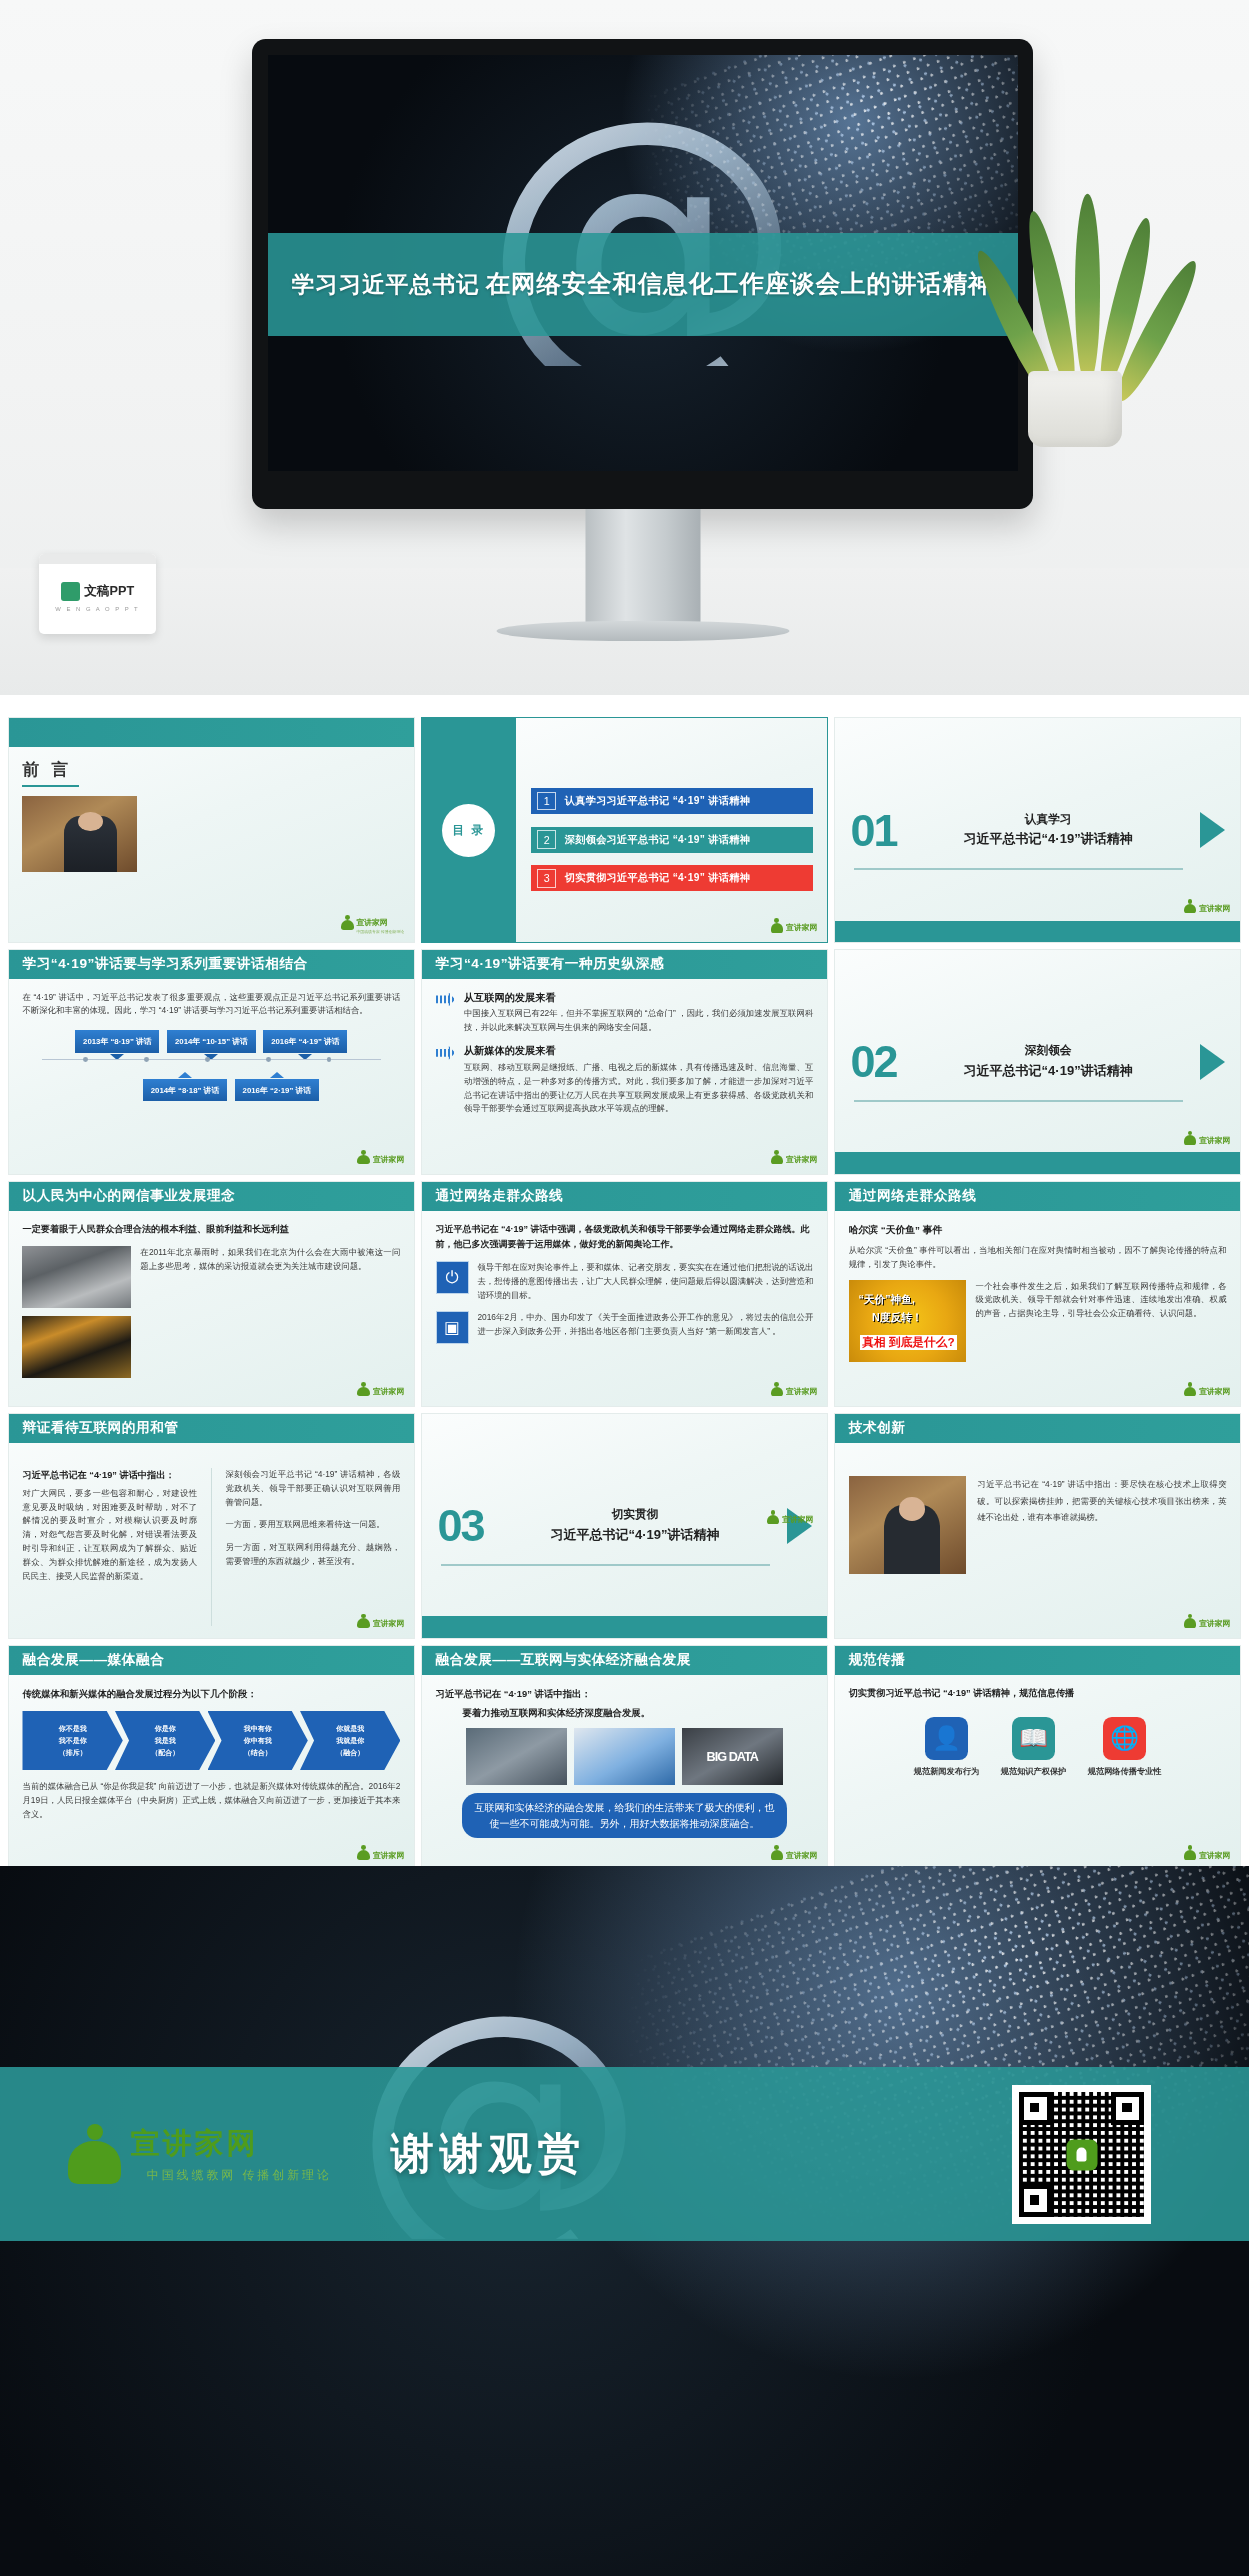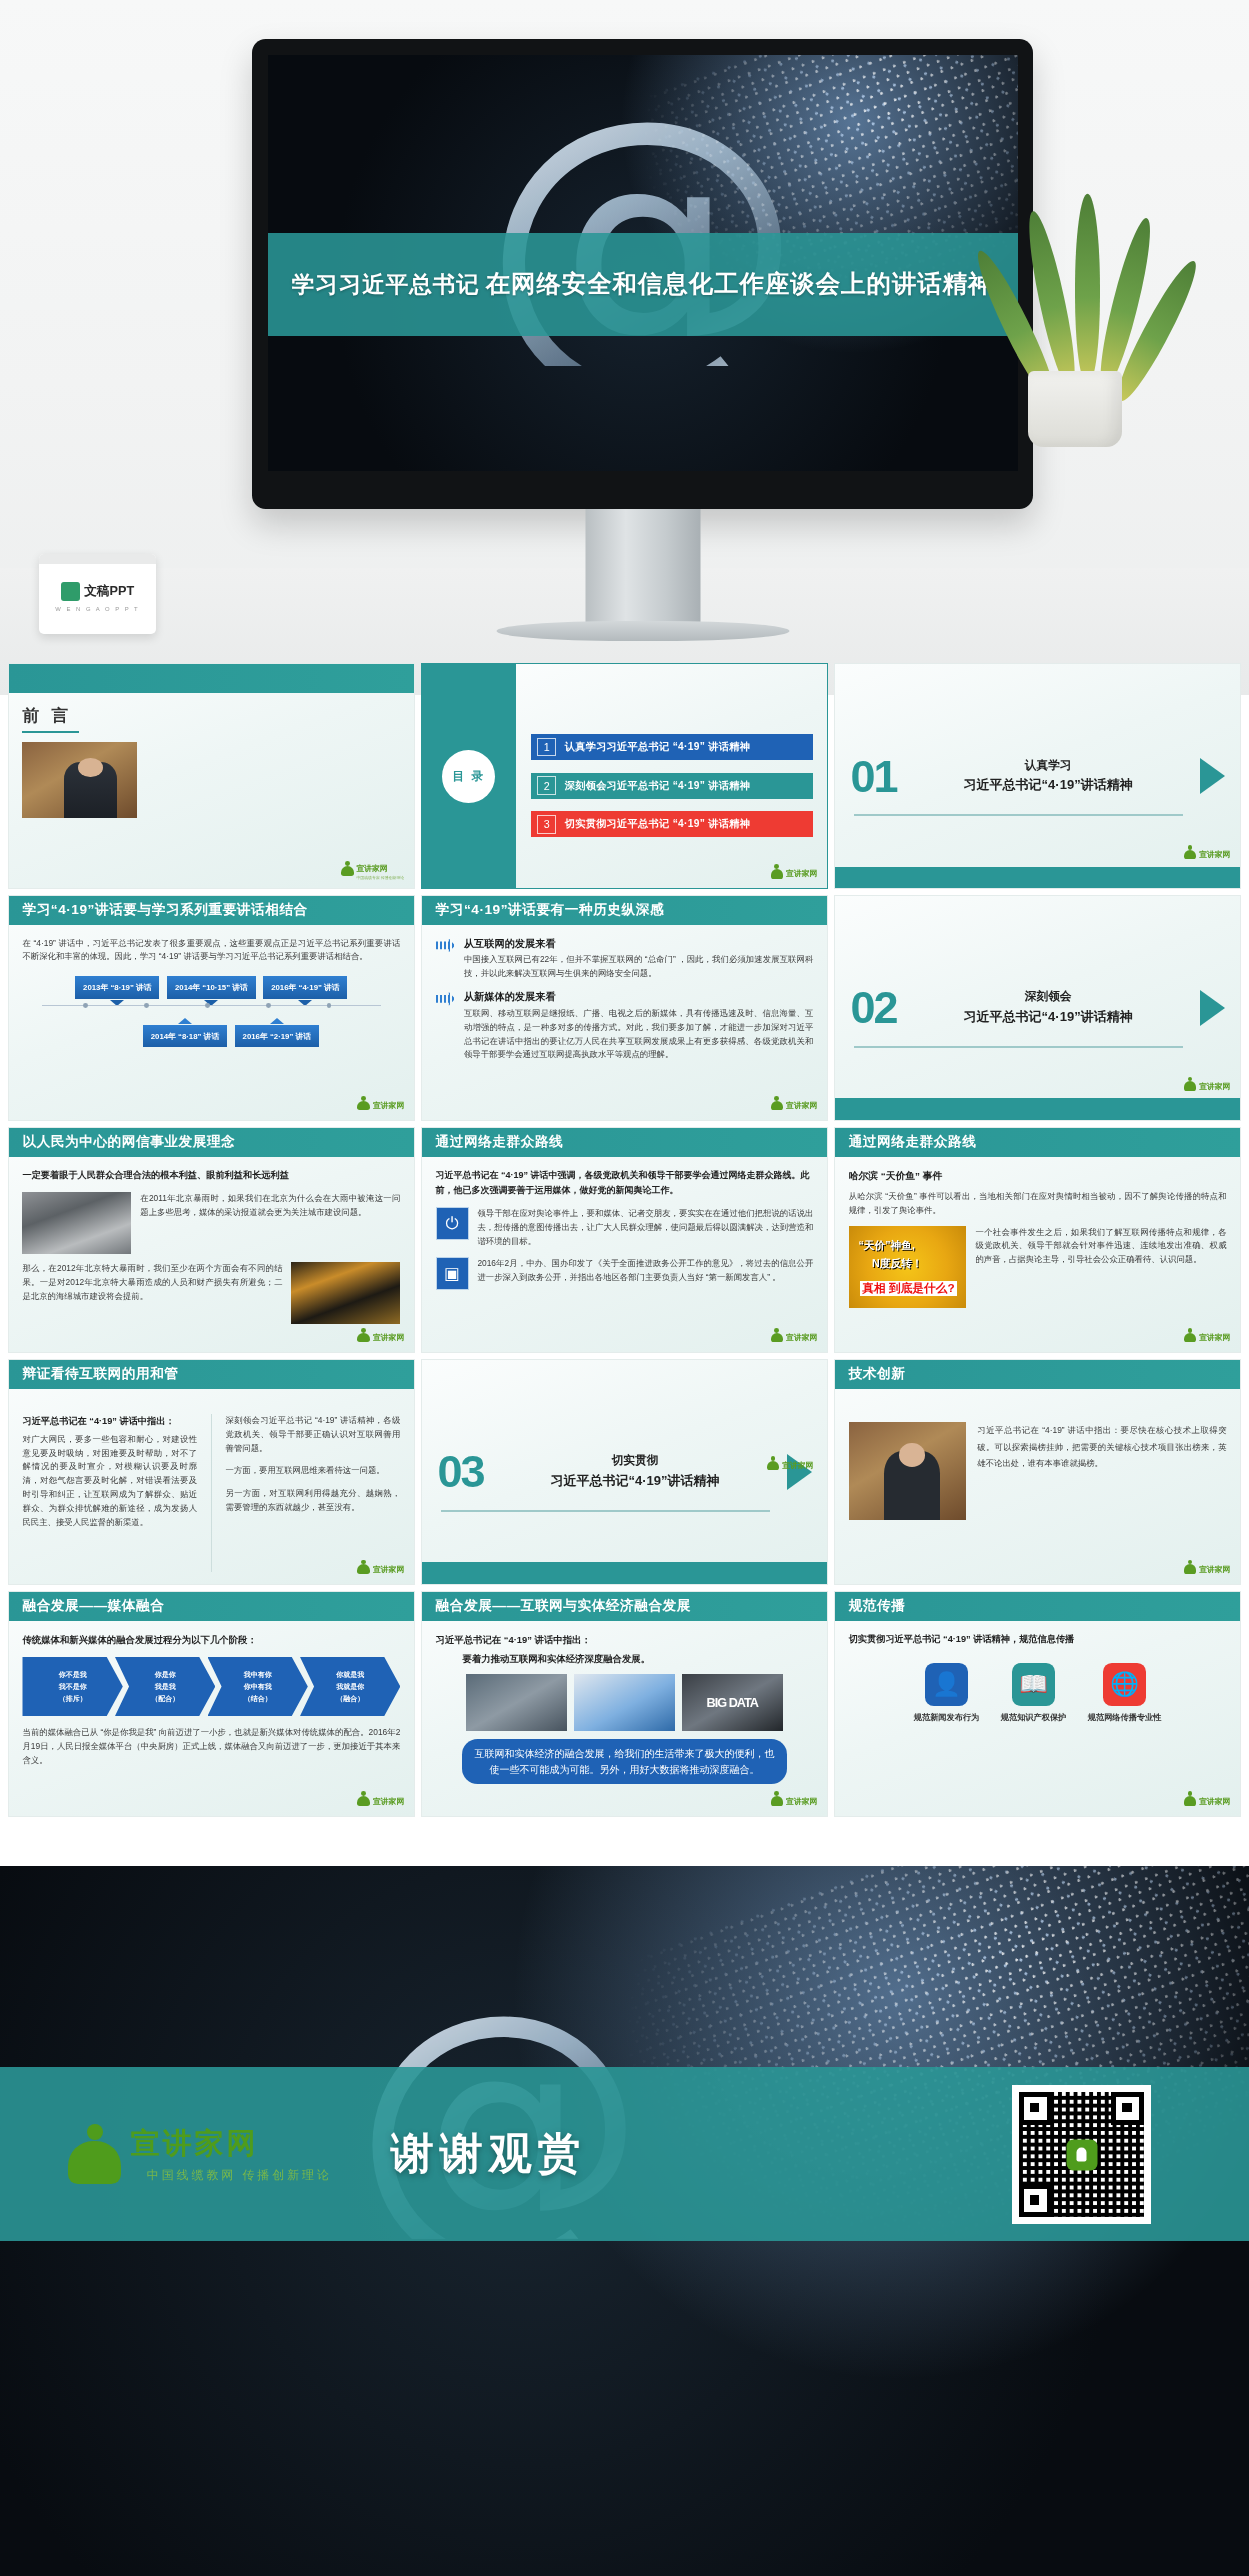--- a/index.html
+++ b/index.html
@@ -105,21 +105,21 @@
     flex-direction: column; padding-top: 5.9px;
   }
   .cal-top { position:absolute; left:0; right:0; top:0; height:9.8px; background:#e9eaea; border-radius:4.9px 4.9px 0 0;}
   .cal-row { display: flex; align-items: center; gap: 3.9px; }
   .cal-mark { width: 19.5px; height: 19.5px; background: #2f9c6a; border-radius: 2.9px; }
   .cal-name { font-size: 12.7px; font-weight: bold; color: #2a2a2a; }
   .cal-sub { font-size: 5.9px; color: #9a9a9a; letter-spacing: 2px; }
 
   
   .grid {
-    position: absolute; left: 0; top: 663px; width: 1249px;
+    position: absolute; left: 0; top: 717px; width: 1249px;
     display: grid; grid-template-columns: repeat(3, 1fr);
     gap: 5.9px; padding: 0 7.8px;
   }
   .slide {
     position: relative; width: 100%; height: 226px;
     background: linear-gradient(160deg,#fbfdfd 0%, #eef6f5 45%, #e3f0ee 100%);
     overflow: hidden;
     border: 1px solid #e4eceb;
   }
   .slide.dark { background:#2a9696; border-color:#2a9696; }
@@ -500,21 +500,20 @@
     <div class="sl-head">
       <span>以人民为中心的网信事业发展理念</span>
     </div>
     <div class="sl-body">
       <div class="lead" style="font-size:9.2px">一定要着眼于人民群众合理合法的根本利益、眼前利益和长远利益</div>
       <div style="display:flex;gap:8.8px;margin-top:8.8px">
         <div class="ph-flood" style="width:109px;height:62px;flex:none"></div>
         <p class="body-txt">在2011年北京暴雨时，如果我们在北京为什么会在大雨中被淹这一问题上多些思考，媒体的采访报道就会更为关注城市建设问题。</p>
       </div>
       <div style="display:flex;gap:8.8px;margin-top:7.8px">
-        <p class="body-txt">那么，在2012年北京特大暴雨时，我们至少在两个方面会有不同的结果。一是对2012年北京特大暴雨造成的人员和财产损失有所避免；二是北京的海绵城市建设将会提前。</p>
         <div class="ph-night" style="width:109px;height:62px;flex:none"></div>
       </div>
       <div class="logo-wm">
         <div class="logo-fig"></div>
         <div><span class="logo-txt">宣讲家网</span></div>
       </div>
     </div>
   </div>
 
   <div class="slide">

